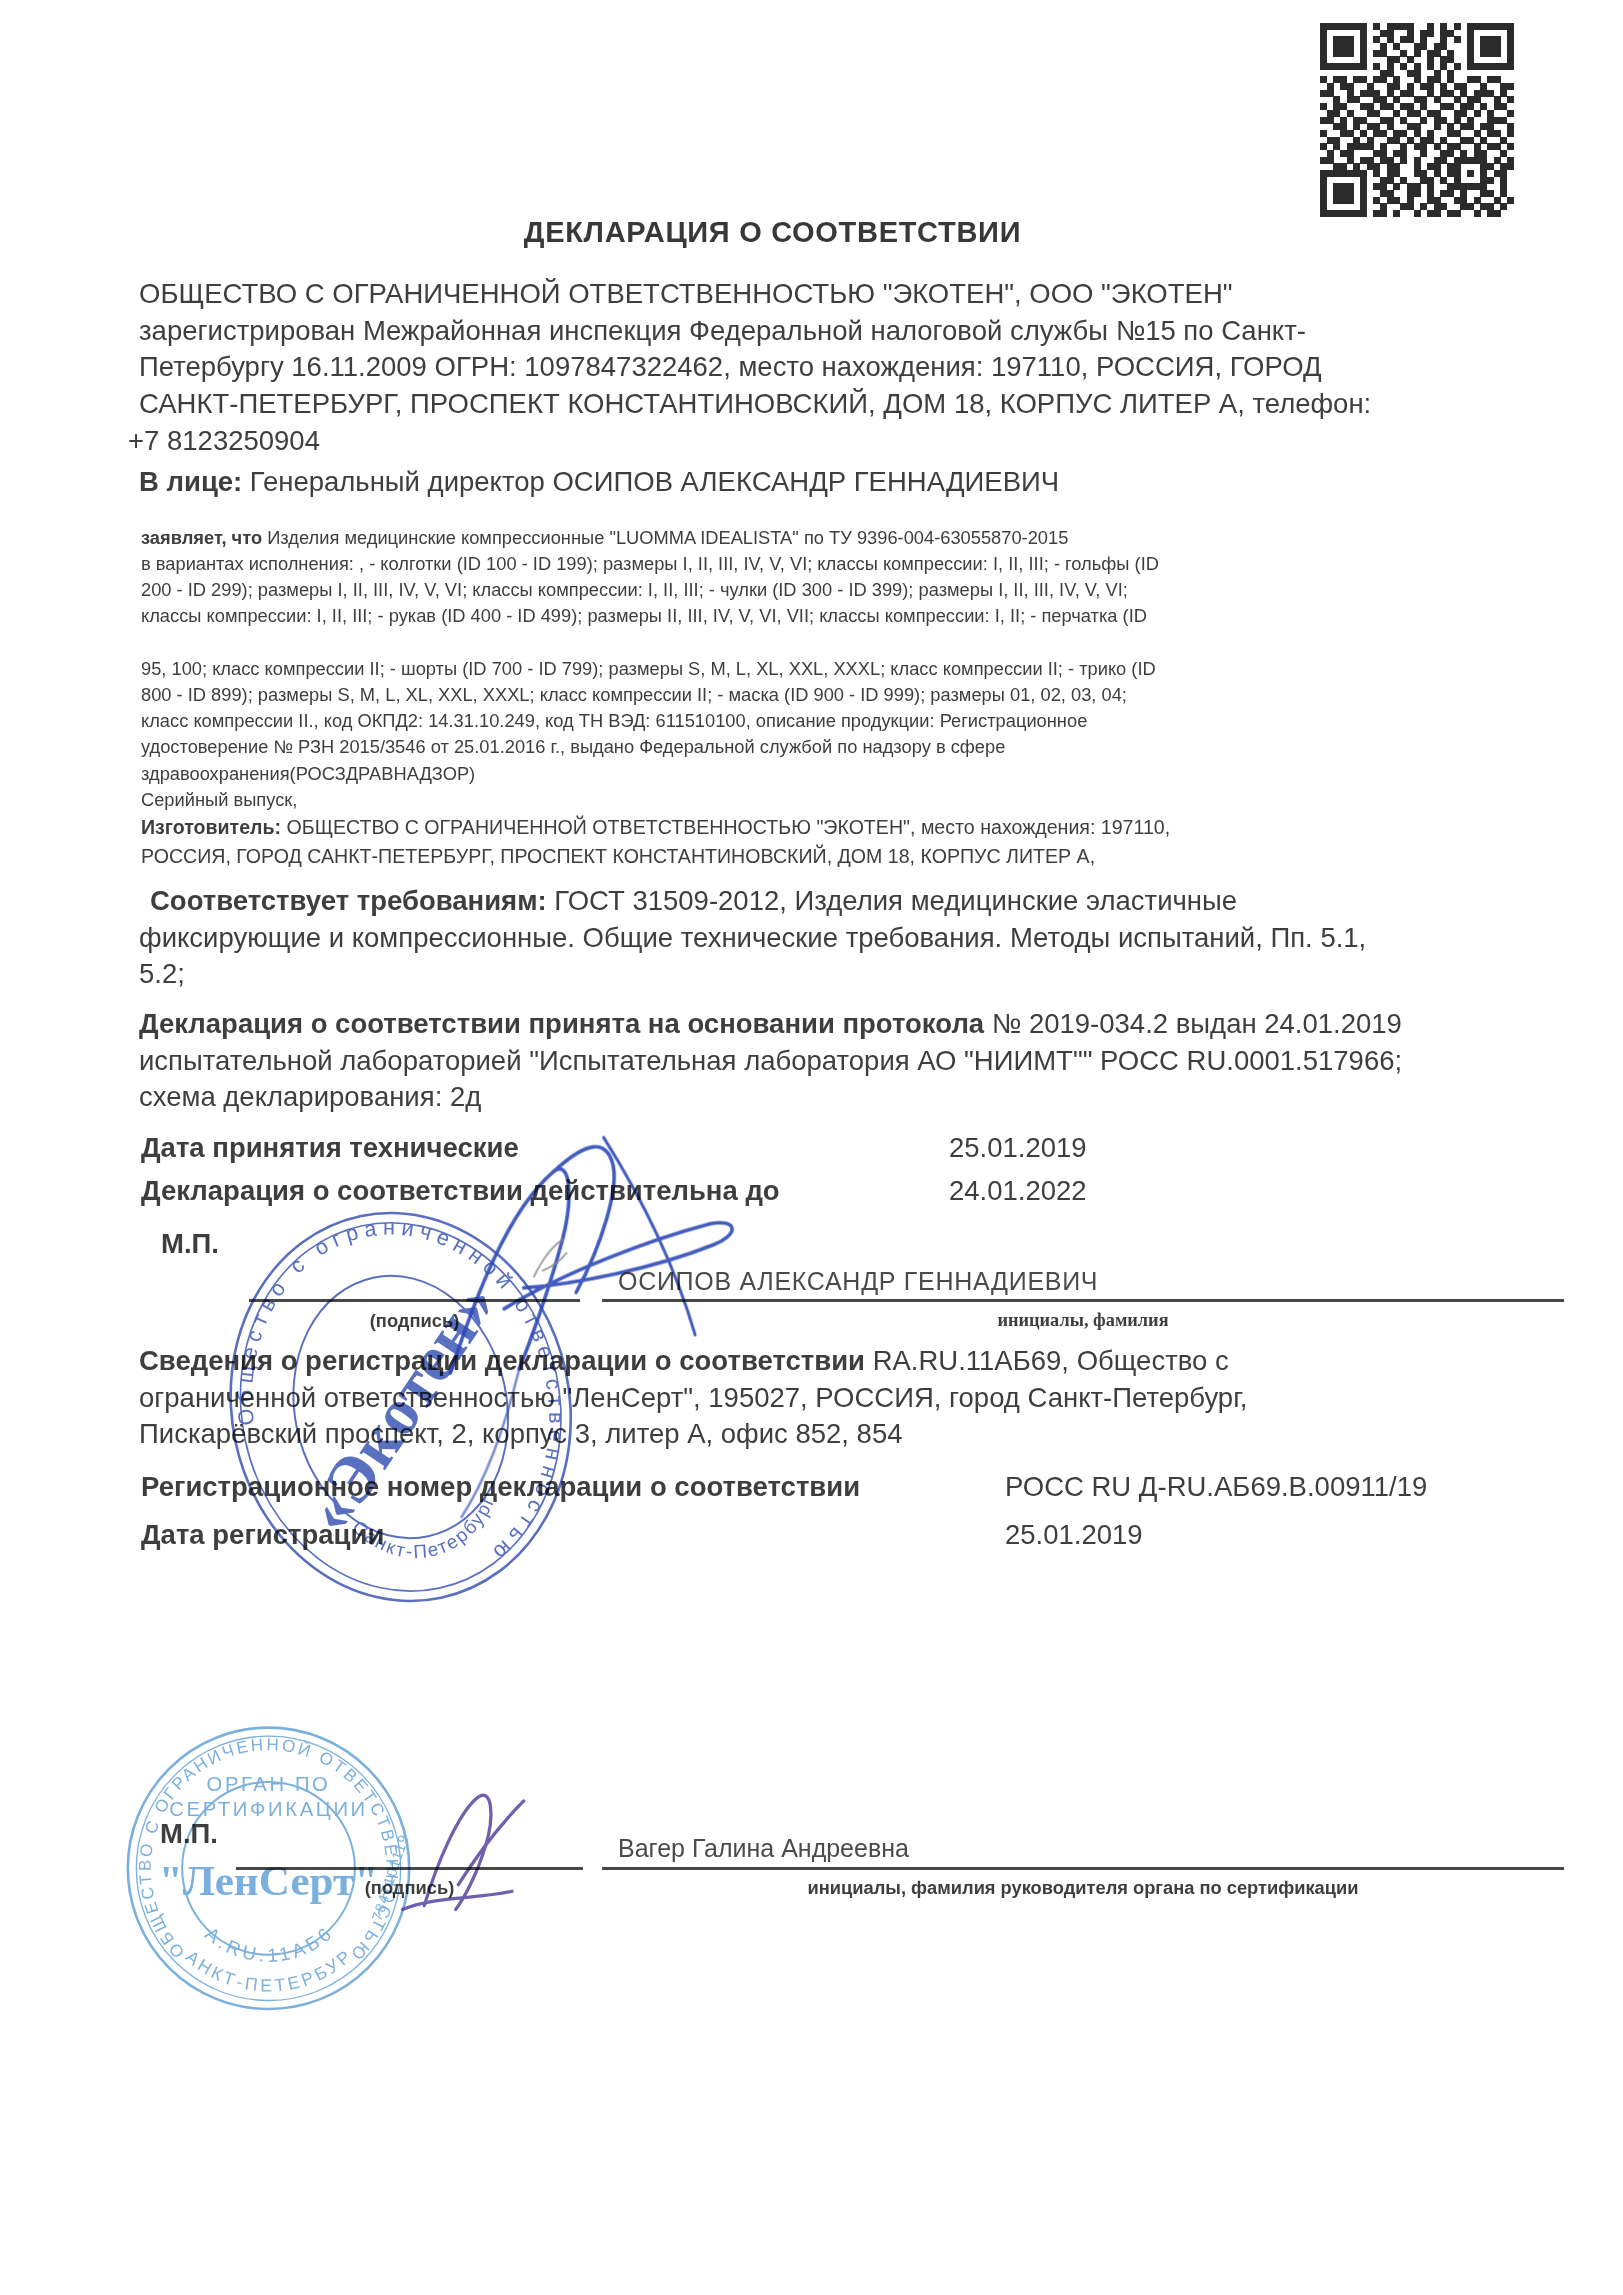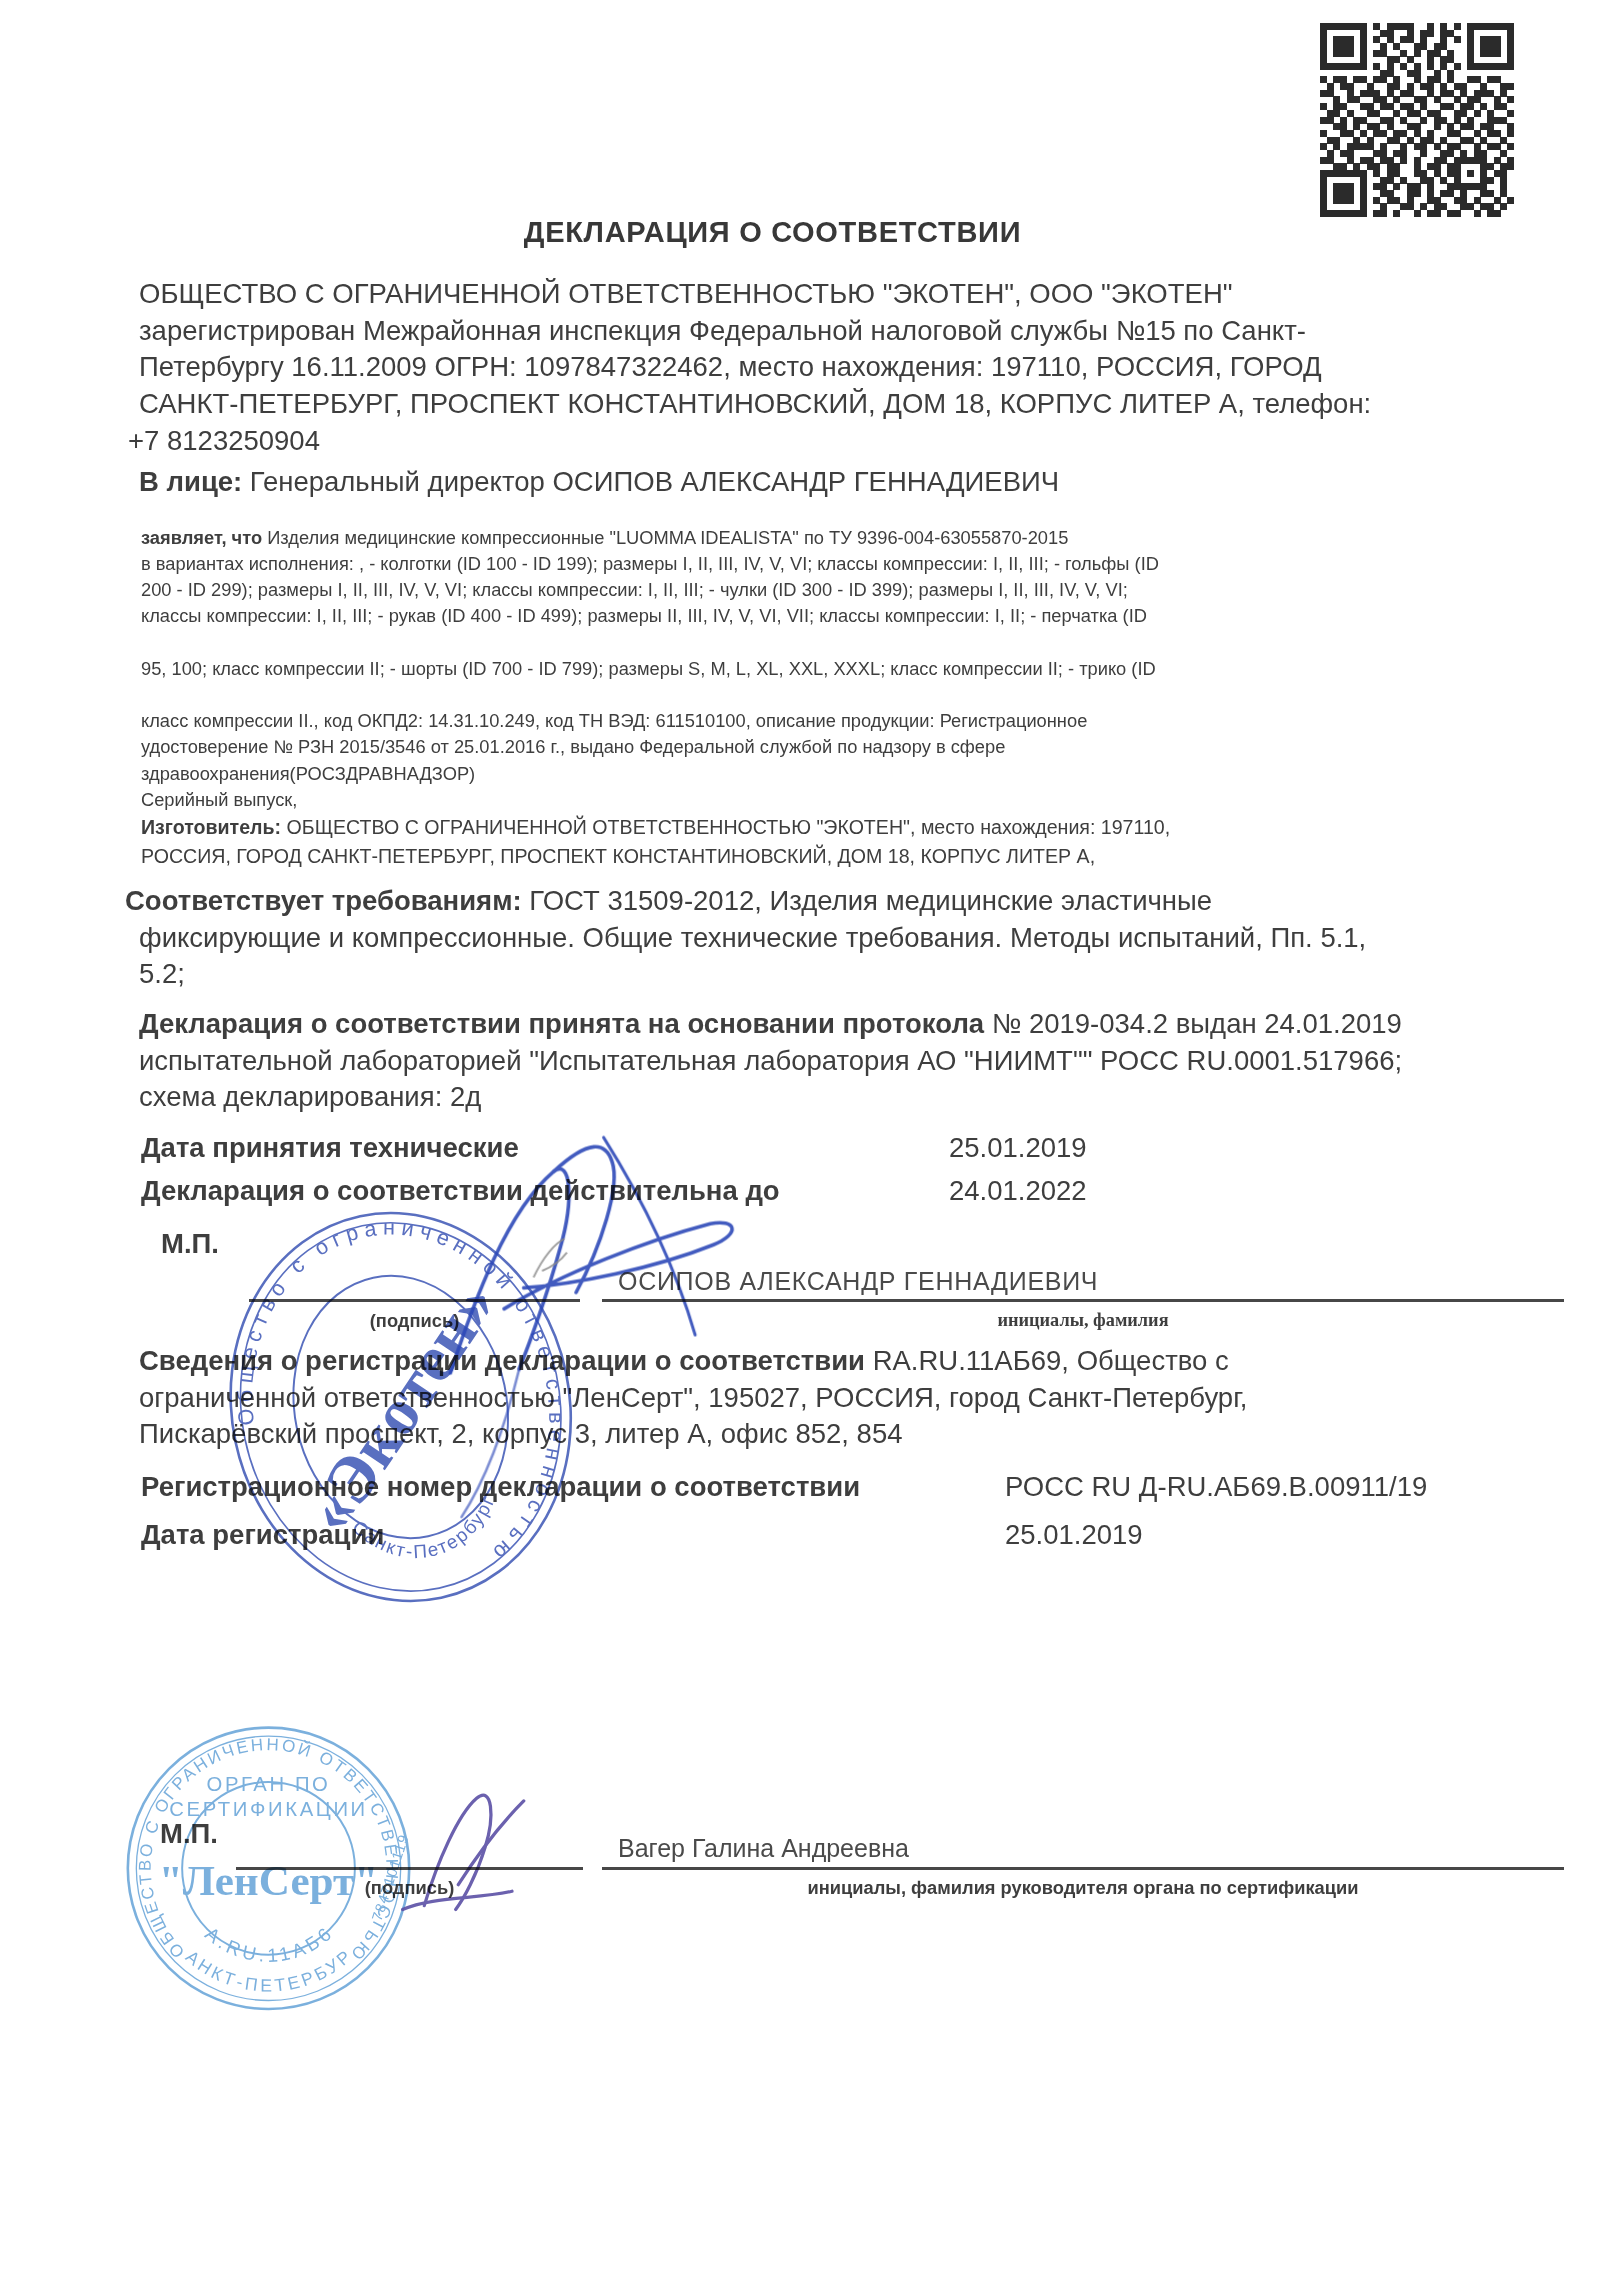--- a/index.html
+++ b/index.html
@@ -490,31 +490,32 @@
     <span class="b">В лице:</span><span> Генеральный директор ОСИПОВ АЛЕКСАНДР ГЕННАДИЕВИЧ</span>
   </div>
 
   <div class="abs t28" style="left:141px;top:527px;text-align:center;">
     <span class="b">заявляет, что </span><span>Изделия медицинские компрессионные "LUOMMA IDEALISTA" по ТУ 9396-004-63055870-2015</span>
   </div>
   <div class="abs t28" style="left:141px;top:553px;">в вариантах исполнения: , - колготки (ID 100 - ID 199); размеры I, II, III, IV, V, VI; классы компрессии: I, II, III; - гольфы (ID</div>
   <div class="abs t28" style="left:141px;top:579px;">200 - ID 299); размеры I, II, III, IV, V, VI; классы компрессии: I, II, III; - чулки (ID 300 - ID 399); размеры I, II, III, IV, V, VI;</div>
   <div class="abs t28" style="left:141px;top:605px;">классы компрессии: I, II, III; - рукав (ID 400 - ID 499); размеры II, III, IV, V, VI, VII; классы компрессии: I, II; - перчатка (ID</div>
   <div class="abs t28" style="left:141px;top:658px;">95, 100; класс компрессии II; - шорты (ID 700 - ID 799); размеры S, M, L, XL, XXL, XXXL; класс компрессии II; - трико (ID</div>
+  <div class="abs t28" style="left:141px;top:684px;">800 - ID 899); размеры S, M, L, XL, XXL, XXXL; класс компрессии II; - маска (ID 900 - ID 999); размеры 01, 02, 03, 04;</div>
   <div class="abs t28" style="left:141px;top:710px;">класс компрессии II., код ОКПД2: 14.31.10.249, код ТН ВЭД: 611510100, описание продукции: Регистрационное</div>
   <div class="abs t28" style="left:141px;top:736px;">удостоверение № РЗН 2015/3546 от 25.01.2016 г., выдано Федеральной службой по надзору в сфере</div>
   <div class="abs t28" style="left:141px;top:763px;">здравоохранения(РОСЗДРАВНАДЗОР)</div>
   <div class="abs t28" style="left:141px;top:789px;">Серийный выпуск,</div>
 
   <div class="abs t30" style="left:141px;top:816px;">
     <span class="b">Изготовитель: </span><span>ОБЩЕСТВО С ОГРАНИЧЕННОЙ ОТВЕТСТВЕННОСТЬЮ "ЭКОТЕН", место нахождения: 197110,</span>
   </div>
   <div class="abs t30" style="left:141px;top:845px;">РОССИЯ, ГОРОД САНКТ-ПЕТЕРБУРГ, ПРОСПЕКТ КОНСТАНТИНОВСКИЙ, ДОМ 18, КОРПУС ЛИТЕР А,</div>
 
-  <div class="abs t42" style="left:125px;top:885px;">
+  <div class="abs t42" style="left:150px;top:885px;">
     <span class="b">Соответствует требованиям: </span><span>ГОСТ 31509-2012, Изделия медицинские эластичные</span>
   </div>
   <div class="abs t42" style="left:139px;top:922px;">фиксирующие и компрессионные. Общие технические требования. Методы испытаний, Пп. 5.1,</div>
   <div class="abs t42" style="left:139px;top:958px;">5.2;</div>
 
   <div class="abs t42" style="left:139px;top:1008px;">
     <span class="b">Декларация о соответствии принята на основании протокола </span><span>№ 2019-034.2 выдан 24.01.2019</span>
   </div>
   <div class="abs t42" style="left:139px;top:1045px;">испытательной лабораторией "Испытательная лаборатория АО "НИИМТ"" РОСС RU.0001.517966;</div>
   <div class="abs t42" style="left:139px;top:1081px;">схема декларирования: 2д</div>

